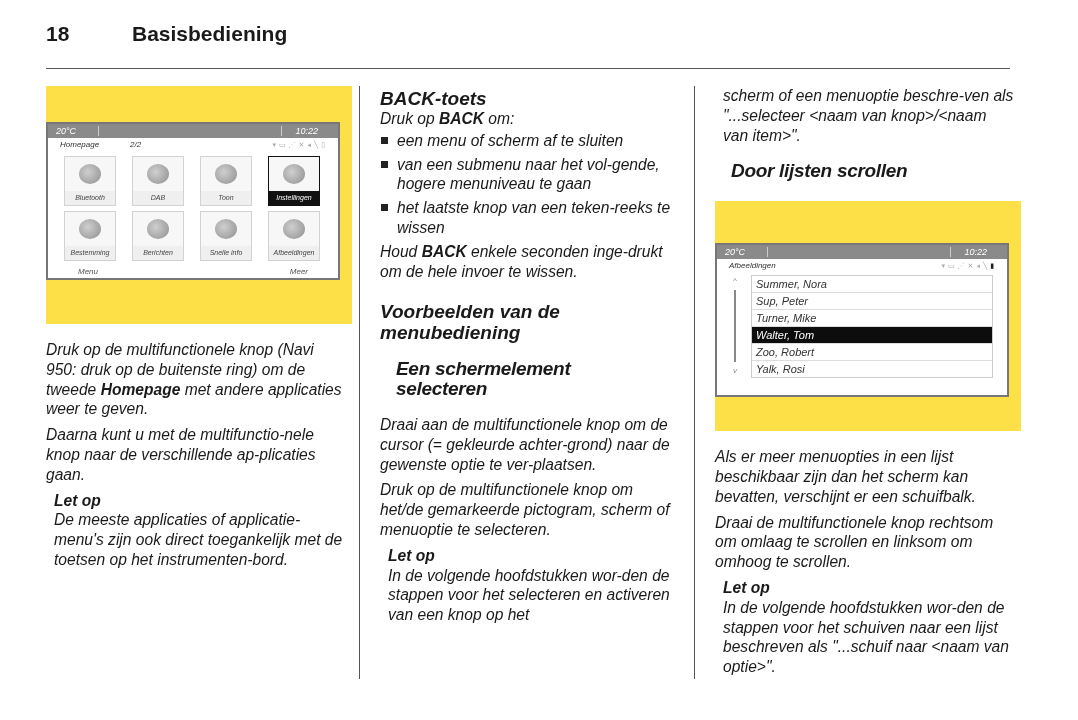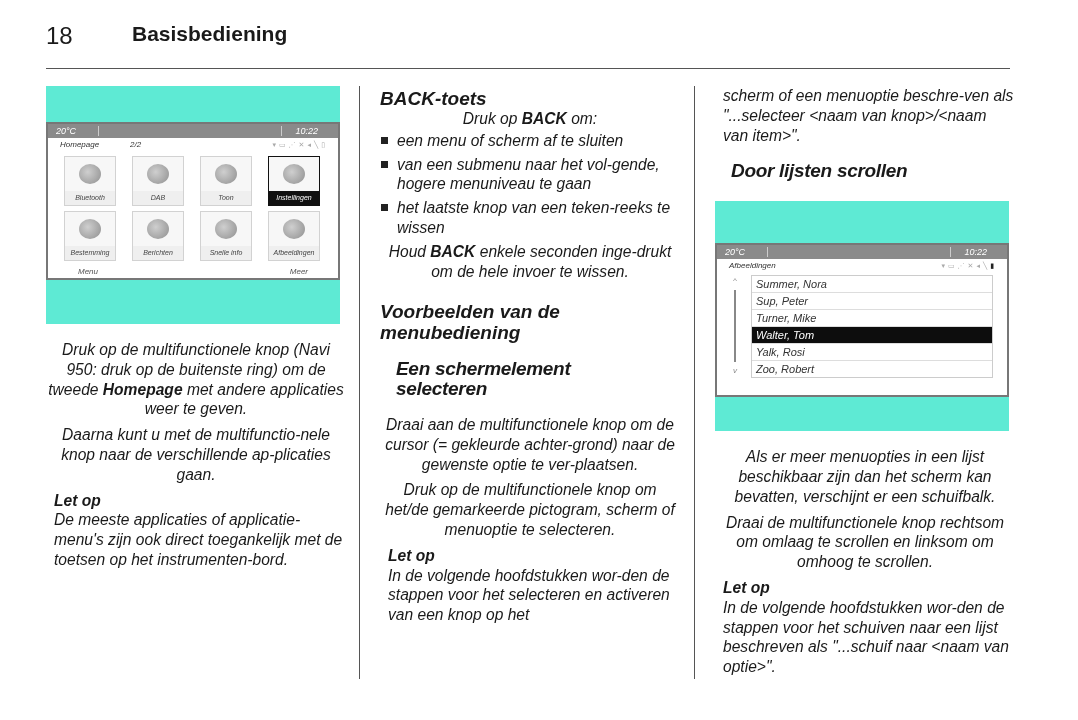--- a/index.html
+++ b/index.html
@@ -1,45 +1,45 @@
 <!DOCTYPE html>
 <html><head>
   <meta charset="utf-8">
   <style>
     html, body { margin: 0; padding: 0; background: #ffffff; }
     body { width: 1078px; height: 720px; position: relative; overflow: hidden;
            font-family: "Liberation Sans", "DejaVu Sans", sans-serif; color: #1a1a1a; }
 
     .page-header { position: absolute; left: 46px; top: 22px; right: 0; height: 30px; }
-    .page-number { position: absolute; left: 0; top: 0; font-size: 24px; font-weight: normal; }
+    .page-number { position: absolute; left: 0; top: 0; font-size: 21px; font-weight: bold; }
     .chapter-title { position: absolute; left: 86px; top: 0; font-size: 21px; font-weight: bold; }
     .header-rule { position: absolute; left: 46px; top: 68px; width: 964px; height: 1px; background: #555; }
 
     .col-divider { position: absolute; top: 86px; width: 1px; height: 593px; background: #555; }
     .col-divider.d1 { left: 359px; }
     .col-divider.d2 { left: 694px; }
 
     .column { position: absolute; top: 86px; font-size: 15.6px; line-height: 19.8px; font-style: italic; }
     .col1 { left: 46px; width: 300px; }
     .col2 { left: 380px; width: 300px; }
     .col3 { left: 715px; width: 300px; }
 
-    p { margin: 0 0 6px 0; text-align: center; }
+    p { margin: 0 0 6px 0; }
     .note { margin-left: 8px; }
     .note-title { font-weight: bold; }
     h2 { margin: 0; font-size: 19px; line-height: 21px; font-weight: bold; }
     h3 { margin: 16px; font-size: 19px; line-height: 19.8px; font-weight: bold; letter-spacing: -0.3px; }
     b { font-weight: bold; }
 
     ul.bullets { list-style: none; margin: 2px 0 4px 0; padding: 0; }
     ul.bullets li { position: relative; padding-left: 17px; margin-bottom: 4px; }
     ul.bullets li::before { content: ""; position: absolute; left: 1px; top: 6px; width: 7px; height: 7px; background: #222; }
 
     
-    .figure { background: #5eead4; position: relative; }
+    .figure { background: #fde047; position: relative; padding-left: 12px; }
     .fig1 { width: 294px; height: 238px; margin-bottom: 16px; }
     .fig2 { width: 294px; height: 230px; margin: 20px 0 16px 0; }
 
     .screen { position: absolute; left: 0; background: #fff; border: 2px solid #777; box-sizing: border-box; }
     .fig1 .screen { top: 36px; width: 294px; height: 158px; }
     .fig2 .screen { top: 42px; width: 294px; height: 154px; }
 
     .status-bar { height: 14px; background: #8a8a8a; position: relative; color: #fff; font-size: 9px; line-height: 14px; }
     .status-temp { position: absolute; left: 8px; }
     .status-sep1 { position: absolute; left: 50px; top: 2px; width: 1px; height: 10px; background: #ccc; }
@@ -190,22 +190,22 @@
       <div class="scrollbar">
         <span class="scroll-up">^</span>
         <span class="scroll-track"></span>
         <span class="scroll-down">v</span>
       </div>
       <div class="list-area">
         <div class="list-row">Summer, Nora</div>
         <div class="list-row">Sup, Peter</div>
         <div class="list-row">Turner, Mike</div>
         <div class="list-row selected">Walter, Tom</div>
+        <div class="list-row">Zoo, Robert</div>
         <div class="list-row">Yalk, Rosi</div>
-        <div class="list-row">Zoo, Robert</div>
       </div>
     </div>
   </div>
 
   <p>Als er meer menuopties in een lijst beschikbaar zijn dan het scherm kan bevatten, verschijnt er een schuifbalk.</p>
   <p>Draai de multifunctionele knop rechtsom om omlaag te scrollen en linksom om omhoog te scrollen.</p>
   <div class="note">
     <div class="note-title">Let op</div>
     <div>In de volgende hoofdstukken wor-den de stappen voor het schuiven naar een lijst beschreven als "...schuif naar &lt;naam van optie&gt;".</div>
   </div>

